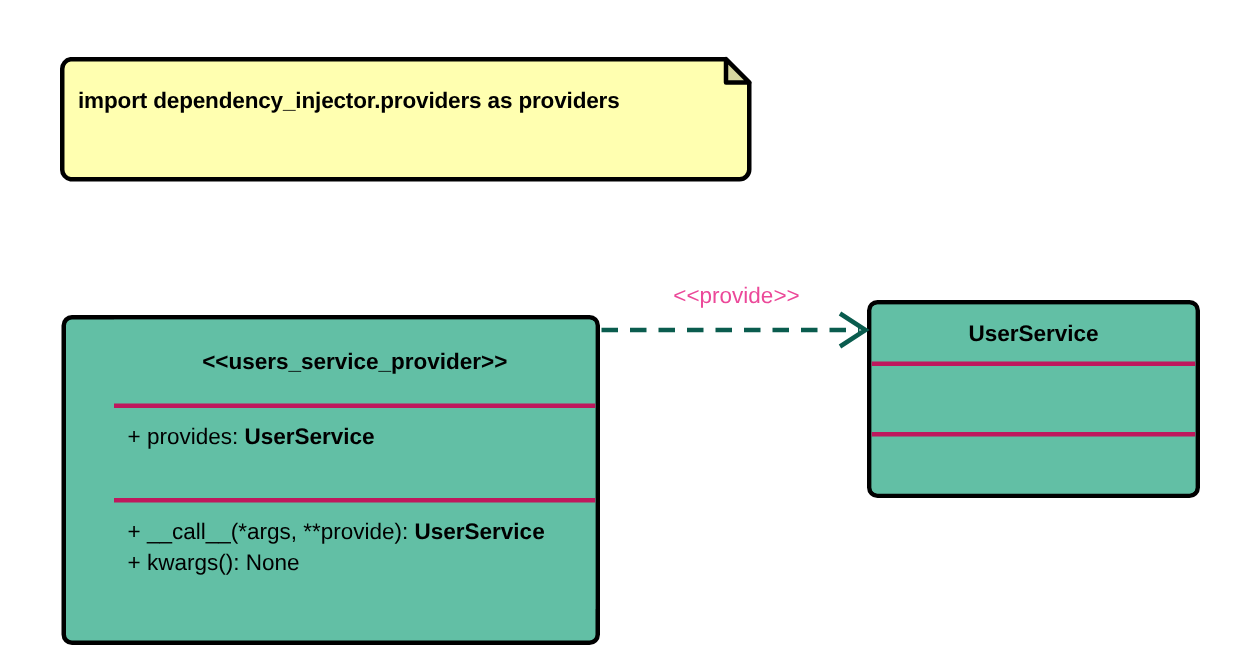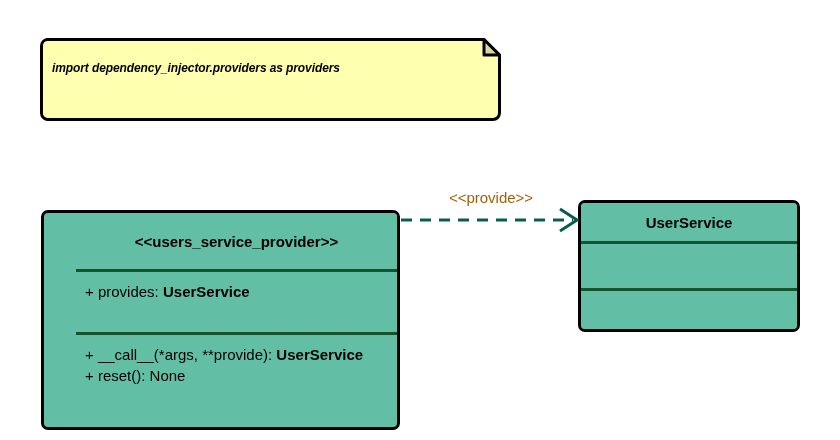--- a/index.html
+++ b/index.html
@@ -31,44 +31,43 @@
     overflow: visible;
   }
   .note-text {
     position: absolute;
     left: 12px;
     top: 0;
     width: 440px;
     height: 59px;
     display: flex;
     align-items: center;
-    font-size: 12px;
+    font-size: 15px;
     font-weight: bold;
     color: #000000;
     letter-spacing: -0.1px;
     white-space: nowrap;
-    font-style: italic;
   }
 
   
   .class-box {
     position: absolute;
     box-sizing: border-box;
     background: #62bfa5;
     border: 3px solid #000000;
     border-radius: 7px;
     overflow: hidden;
   }
   .compartment {
     box-sizing: border-box;
     background: #62bfa5;
     position: relative;
   }
   .compartment + .compartment {
-    border-top: 3px solid #14532d;
+    border-top: 3px solid #be185d;
   }
   .comp-header {
     display: flex;
     flex-direction: column;
     align-items: center;
     justify-content: center;
     text-align: center;
     font-size: 15px;
     font-weight: bold;
     color: #000000;
@@ -120,21 +119,21 @@
     height: 60px;
     overflow: visible;
   }
   .conn-label {
     position: absolute;
     left: 425px;
     top: 189px;
     width: 132px;
     text-align: center;
     font-size: 15px;
-    color: #a16207;
+    color: #ec4899;
     white-space: nowrap;
   }
 </style>
 </head>
 <body>
 
 <div id="canvas">
 
   <div class="note">
     <svg class="note-svg" width="461" height="83" viewBox="0 0 461 83">
@@ -162,21 +161,21 @@
       <div class="member">
         <span>+ provides: </span><b>UserService</b>
       </div>
     </div>
 
     <div class="compartment comp-body c-ops">
       <div class="member">
         <span>+ __call__(*args, **provide): </span><b>UserService</b>
       </div>
       <div class="member">
-        <span>+ reset(): None</span><b></b>
+        <span>+ kwargs(): None</span><b></b>
       </div>
     </div>
   </div>
 
   <div class="class-box" id="class-userservice">
 
     <div class="compartment comp-header c-head">
       <div>UserService</div>
     </div>
 

